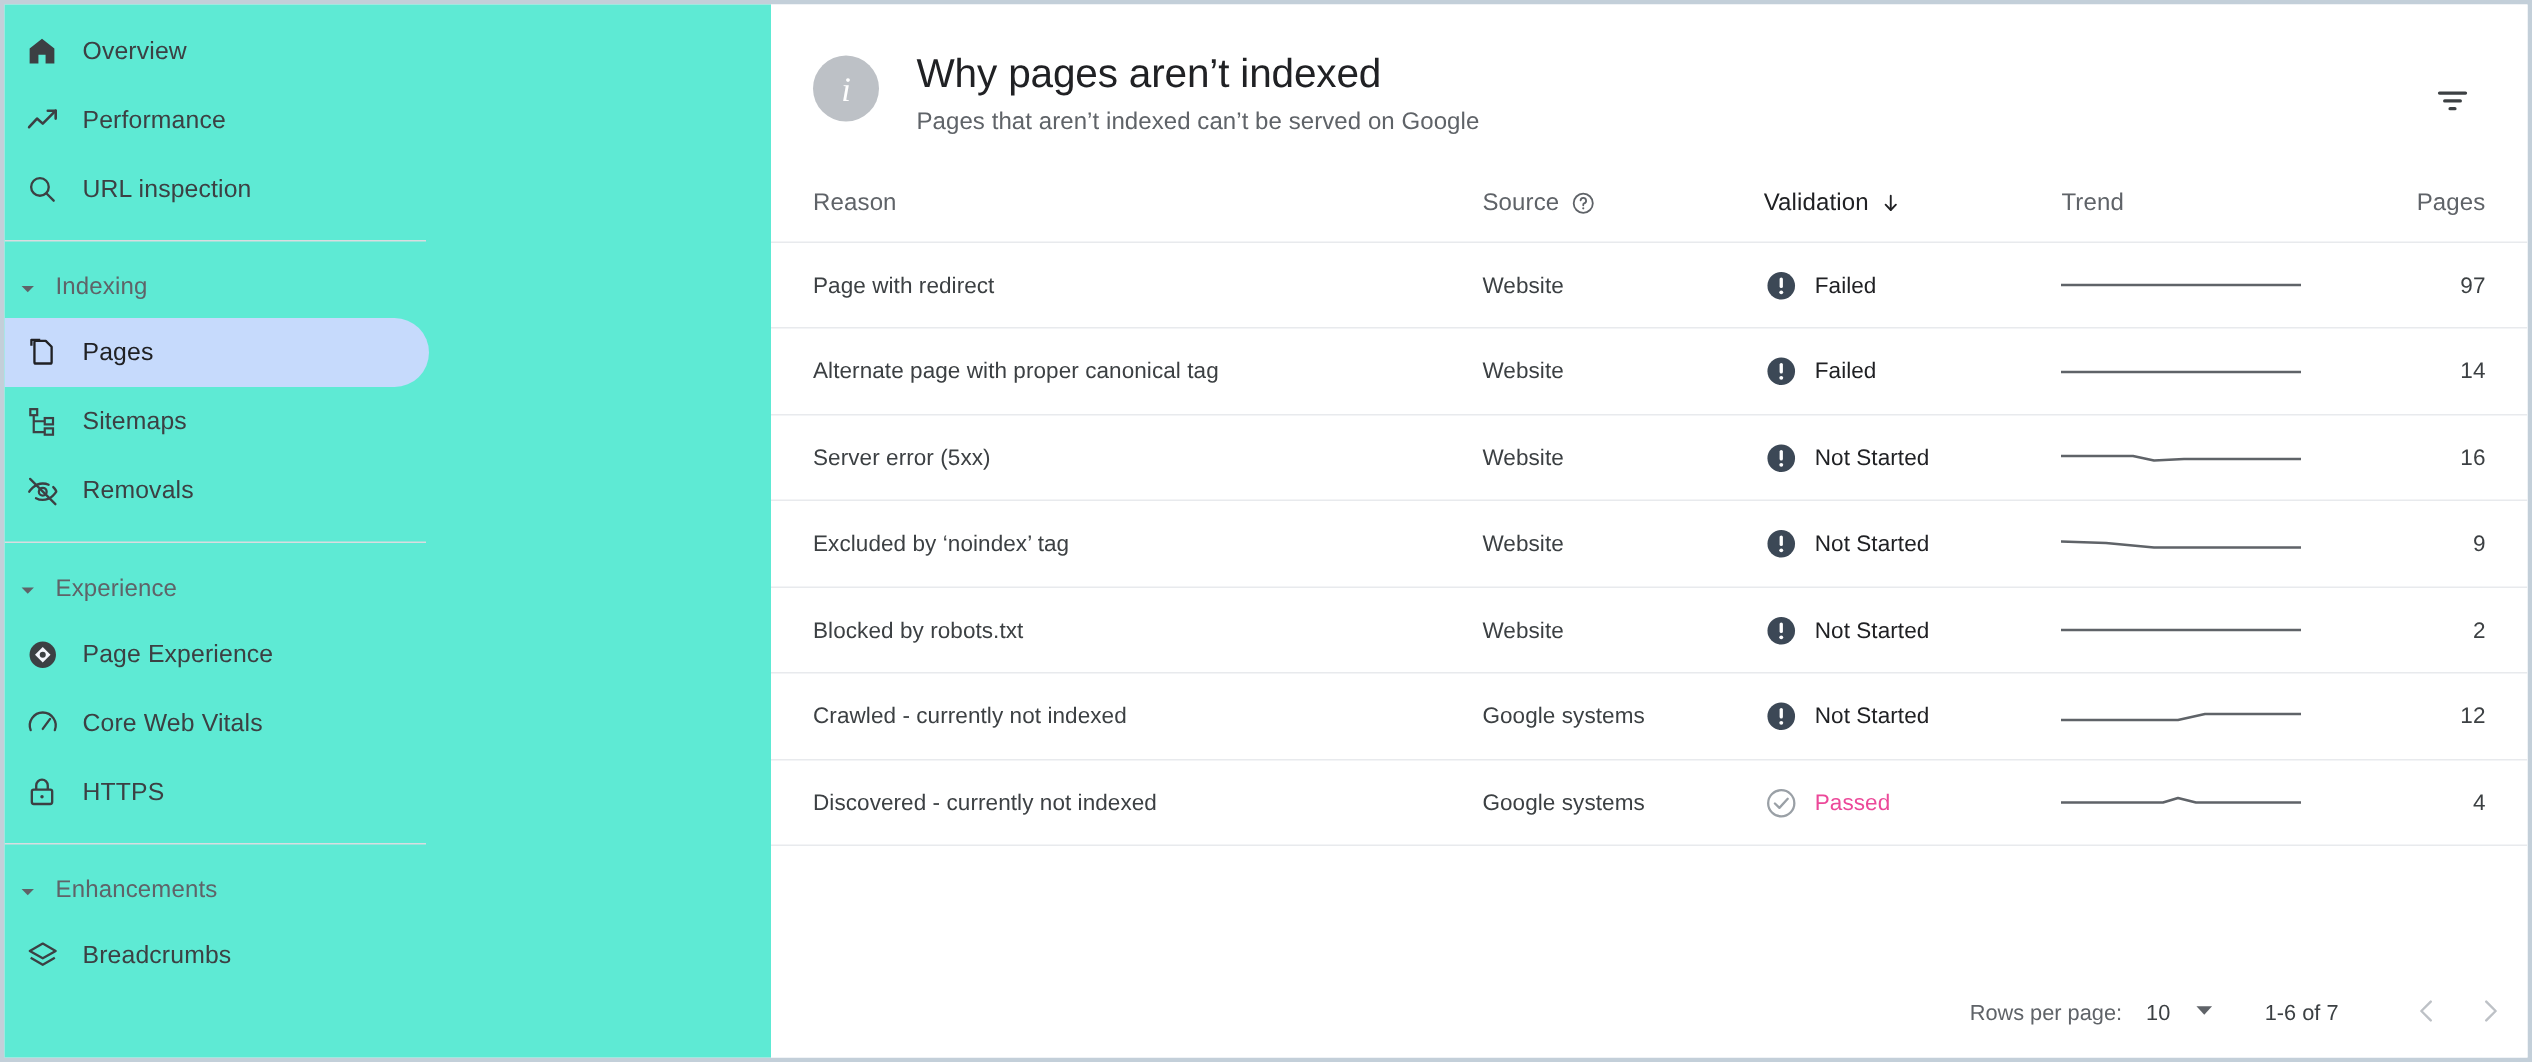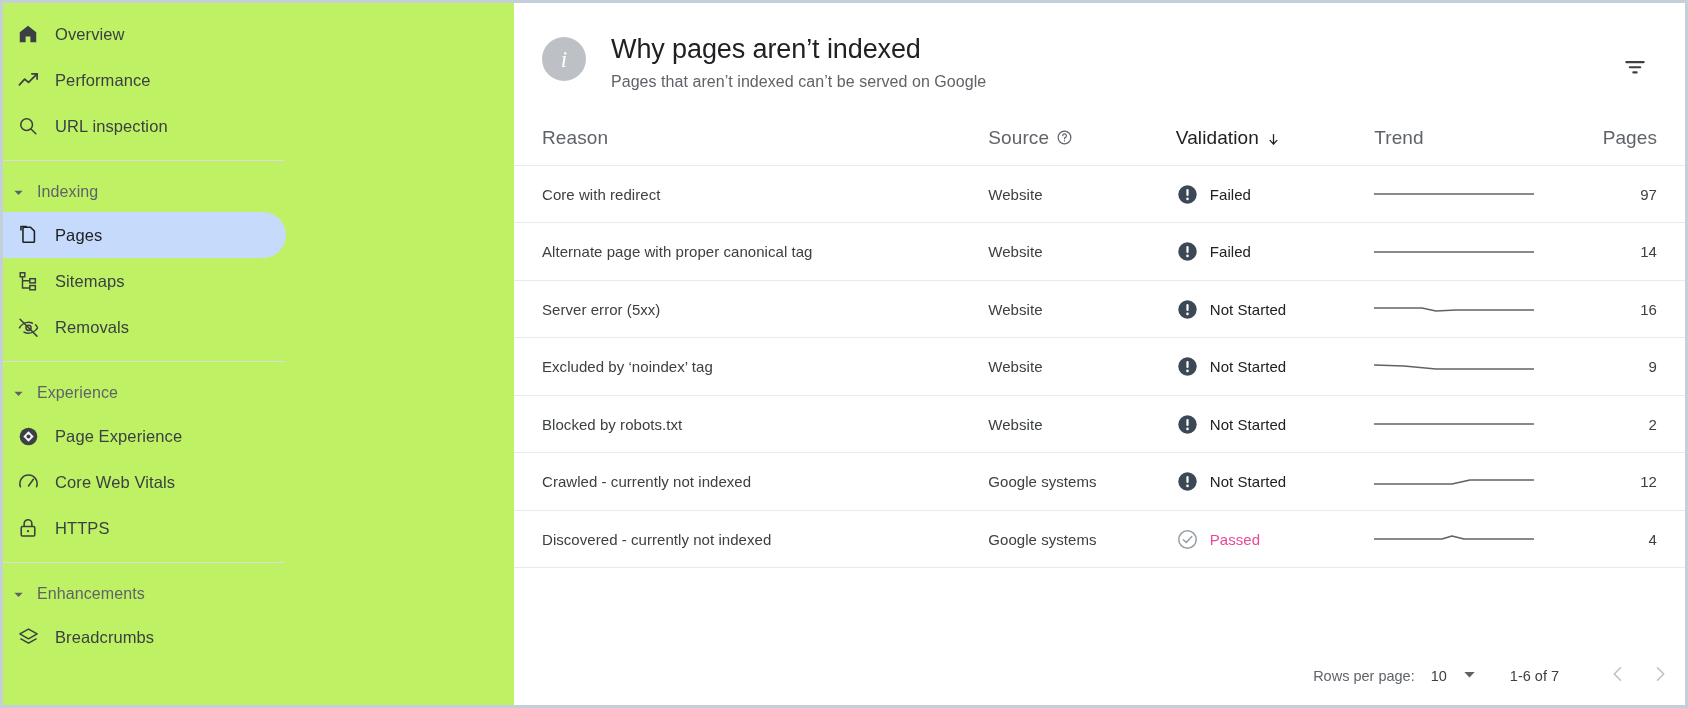--- a/index.html
+++ b/index.html
@@ -14,21 +14,21 @@
     width: 1688px; height: 708px;
     display: flex;
     border: 3px solid #c3cfd9;
     background: #ffffff;
   }
 
   
   .sidebar {
     width: 511px;
     height: 100%;
-    background: #bef264;
+    background: #5eead4;
     padding-top: 8px;
     flex-shrink: 0;
     position: relative;
     overflow: hidden;
   }
   .nav-item {
     display: flex;
     align-items: center;
     height: 46px;
     padding-left: 12px;
@@ -127,21 +127,21 @@
     width: 40px; height: 40px;
     display: flex; align-items: center; justify-content: center;
     cursor: pointer;
     border-radius: 50%;
   }
 
   
   .tbl { width: 100%; border-collapse: collapse; table-layout: fixed; }
   .tbl-wrap { padding: 0 0 0 0; margin-top: 26px; }
   .tbl th {
-    font-size: 19px;
+    font-size: 16px;
     font-weight: 400;
     color: #5f6368;
     text-align: left;
     padding: 10px 0 16px 0;
     border-bottom: 1px solid #e8eaed;
     white-space: nowrap;
     letter-spacing: .1px;
   }
   .tbl th.sorted { color: #202124; font-weight: 500; }
   .tbl td {
@@ -397,21 +397,21 @@
               <span>Trend</span>
             </th>
             <th class="c-pages">
               <span>Pages</span>
             </th>
           </tr>
         </thead>
         <tbody id="tbody">
             <tr>
               <td class="c-reason">
-       <span>Core with redirect</span>
+       <span>Page with redirect</span>
      </td>
      <td class="c-source">
        <span>Website</span>
      </td>
      <td class="c-valid">
        <div class="valid-cell">
          <span class="valid-ico"><svg width="23" height="23" viewBox="0 0 24 24">
                       <circle cx="12" cy="12" r="9.6" fill="#3c4856"></circle>
                       <rect x="10.85" y="6.2" width="2.3" height="7.4" rx="1.15" fill="#fff"></rect>
                       <circle cx="12" cy="16.6" r="1.35" fill="#fff"></circle>

